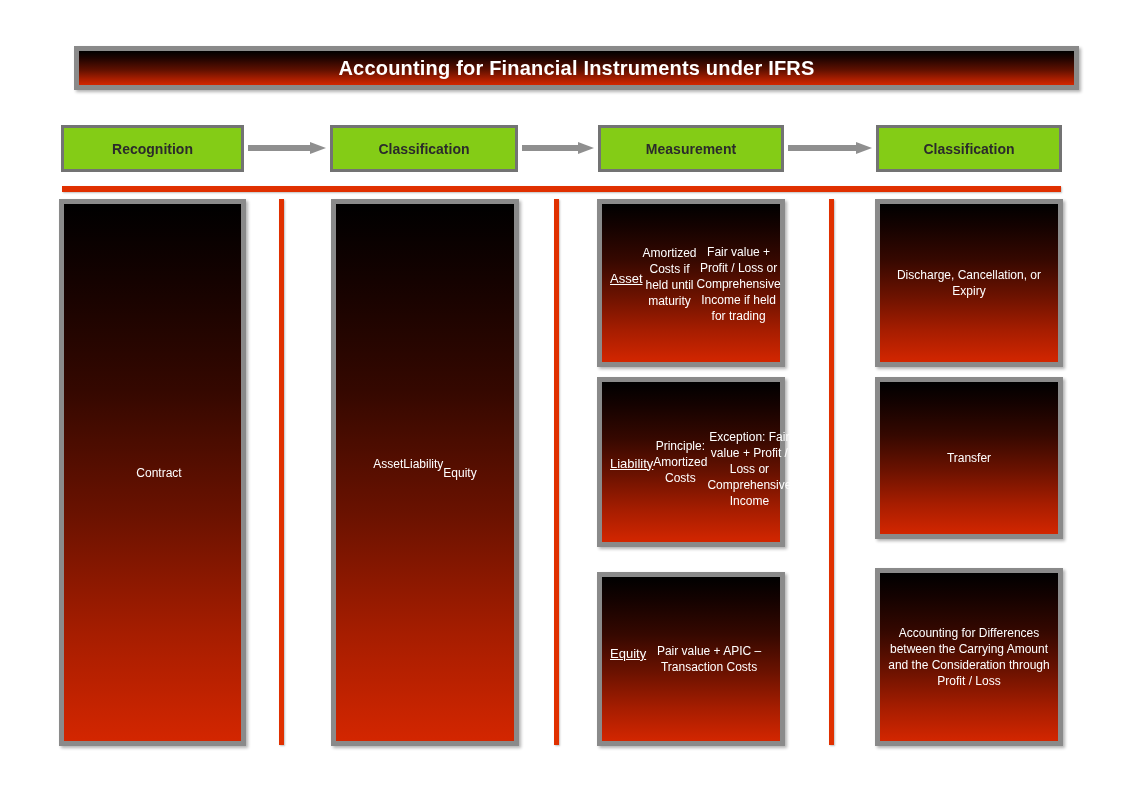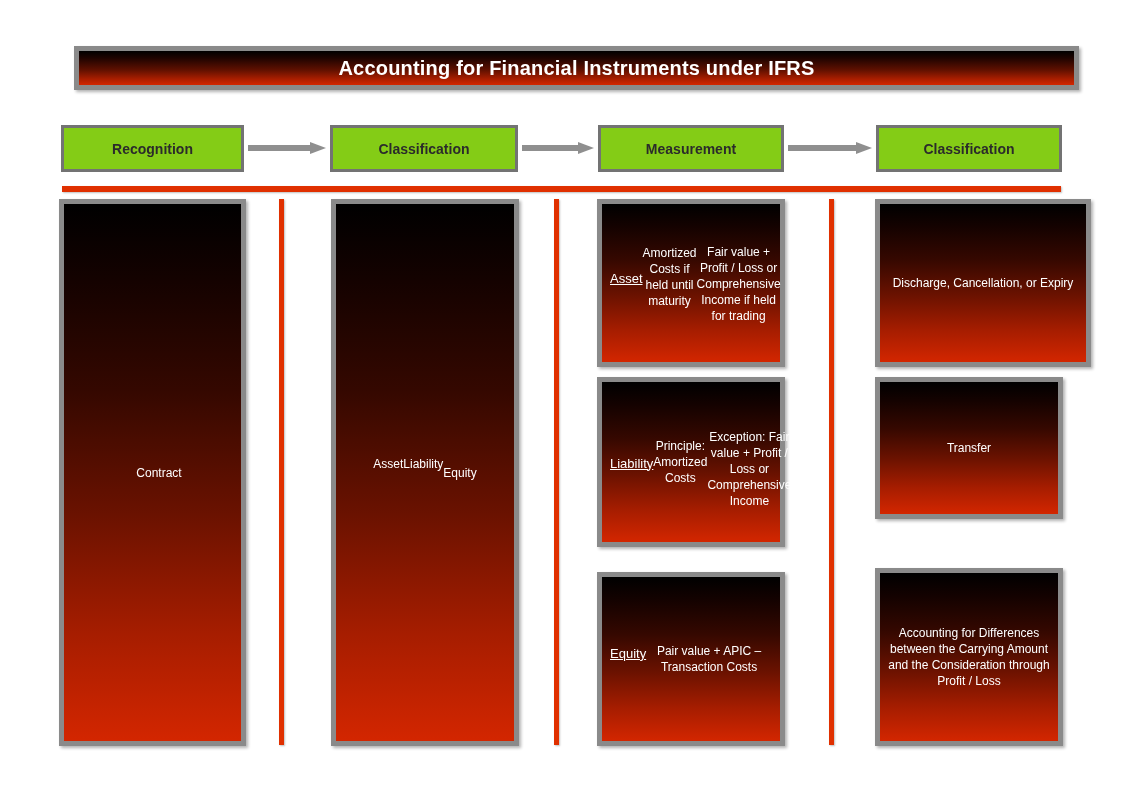--- a/index.html
+++ b/index.html
@@ -199,25 +199,25 @@
     <div class="ptitle">Liability</div>
     <div class="pline">Principle: Amortized Costs</div>
     <div class="pline tight">Exception: Fair value + Profit / Loss or Comprehensive Income</div>
   </div>
 
   <div class="panel" style="left:597px; top:572px; width:188px; height:174px;">
     <div class="ptitle">Equity</div>
     <div class="pline tight">Pair value + APIC – Transaction Costs</div>
   </div>
 
-  <div class="panel" style="left:875px; top:199px; width:216px; height:168px;">
+  <div class="panel" style="left:875px; top:199px; width:188px; height:168px;">
     <div class="pline tight">Discharge, Cancellation, or Expiry</div>
   </div>
 
-  <div class="panel" style="left:875px; top:377px; width:188px; height:142px;">
+  <div class="panel" style="left:875px; top:377px; width:188px; height:162px;">
     <div class="pline tight">Transfer</div>
   </div>
 
   <div class="panel" style="left:875px; top:568px; width:188px; height:178px;">
     <div class="pline tight">Accounting for Differences between the Carrying Amount and the Consideration through Profit / Loss</div>
   </div>
 
 </div>
 
 </body></html>

